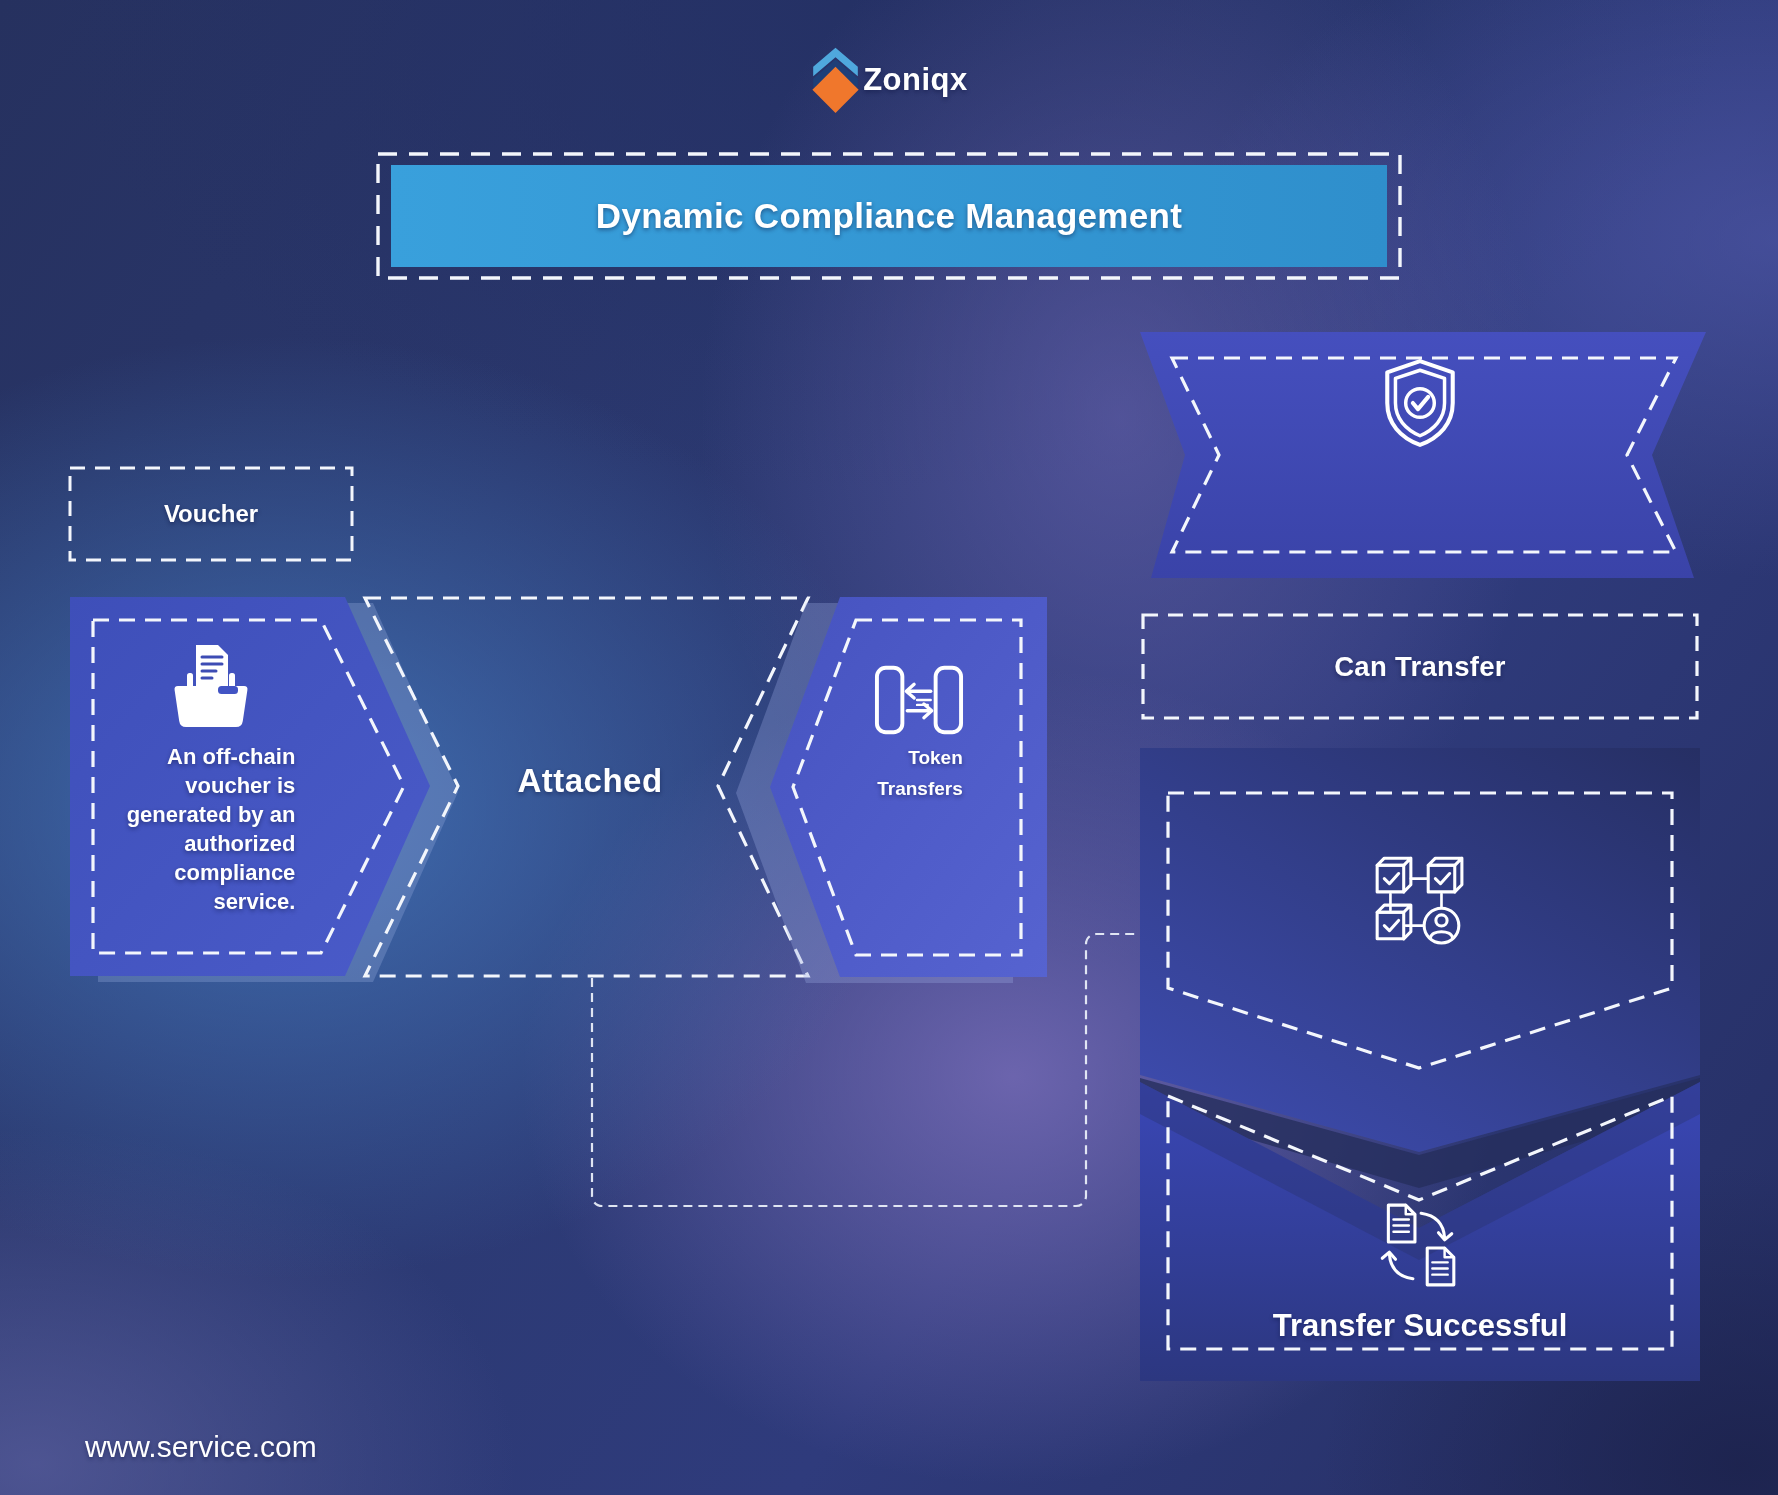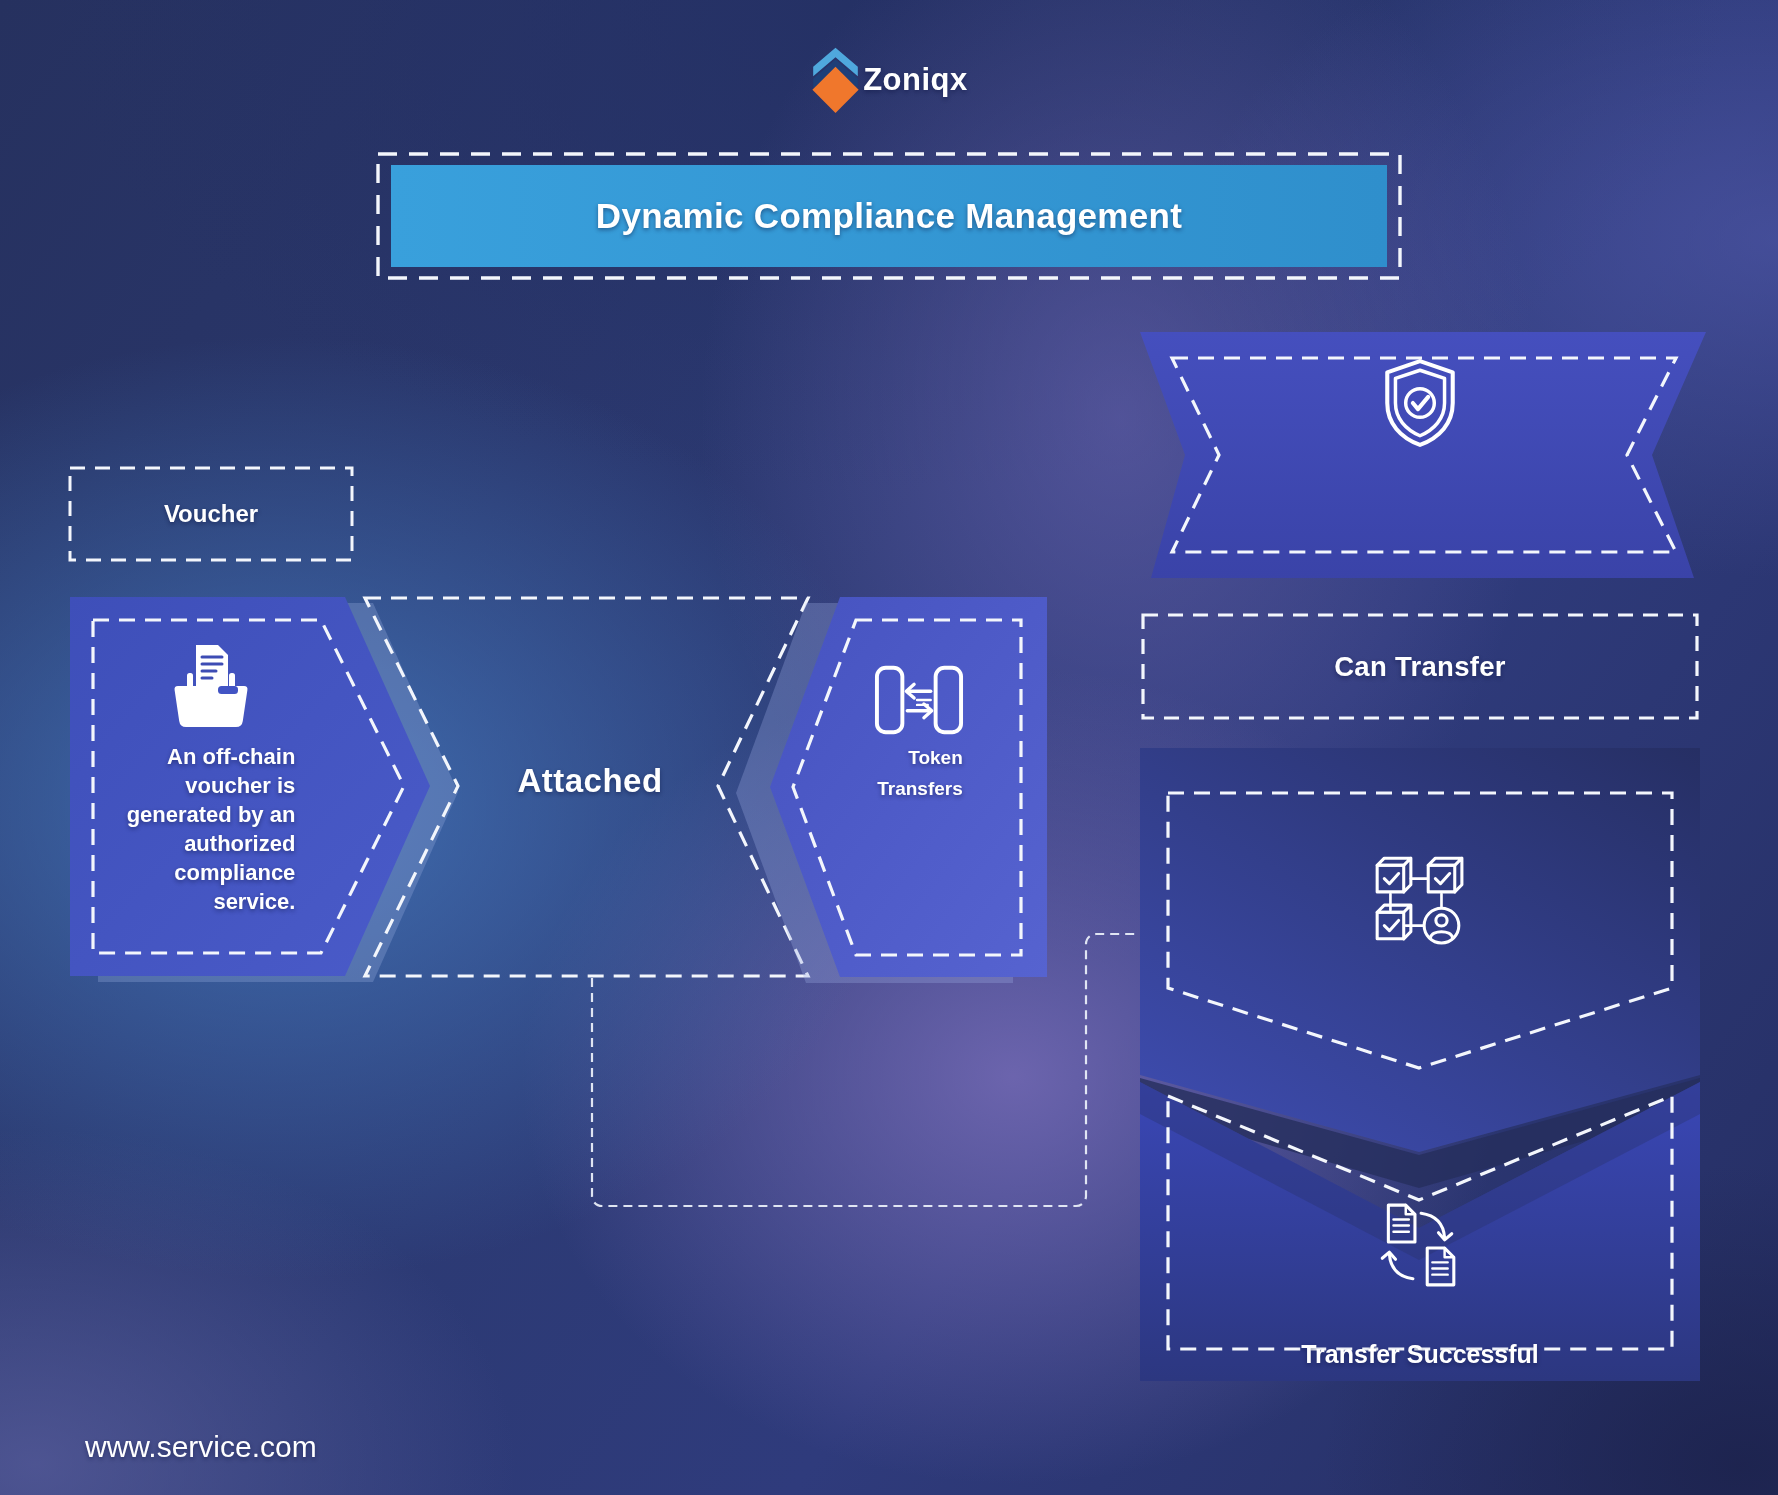--- a/index.html
+++ b/index.html
@@ -43,21 +43,21 @@
 
   .shield-icon{left:1379px;top:358px;width:82px;height:90px;}
   .ti-text{left:1170px;top:479px;width:500px;font-size:26.5px;}
 
   .can-text{left:1143px;top:615px;width:554px;height:103px;font-size:27.5px;letter-spacing:.3px;}
 
   .verify-icon{left:1369px;top:848px;width:98px;height:100px;}
   .verify-text{left:1150px;top:976px;width:540px;font-size:24.5px;line-height:37px;}
 
   .success-icon{left:1372px;top:1200px;width:90px;height:92px;}
-  .success-text{left:1150px;top:1340px;width:540px;font-size:25px;}
+  .success-text{left:1150px;top:1308px;width:540px;font-size:31px;}
 
   .site-text{left:85px;top:1430px;font-size:30px;font-weight:400;color:#fff;text-shadow:0 2px 4px rgba(10,18,60,.45);}
   .mail-text{left:1236px;top:1431px;font-size:30px;font-weight:400;color:#fff;text-shadow:0 2px 4px rgba(10,18,60,.45);}
 
   svg .ic{stroke:#fff;fill:none;stroke-linecap:round;stroke-linejoin:round;}
 </style>
 </head>
 <body>
 
 <div class="stage">

